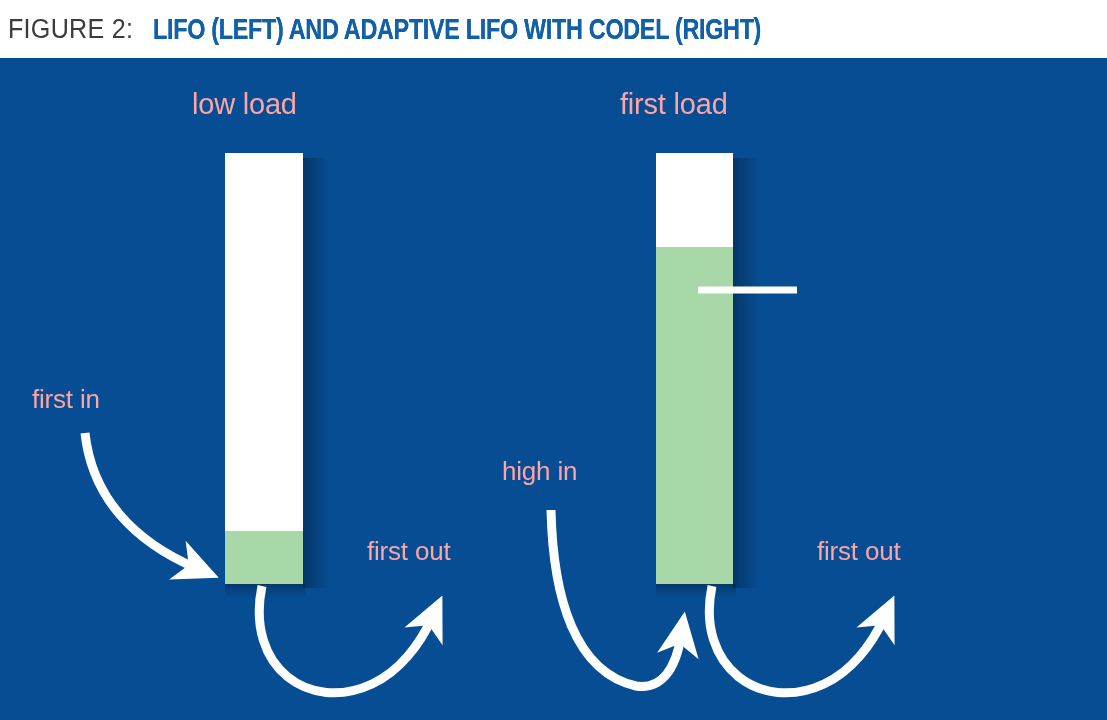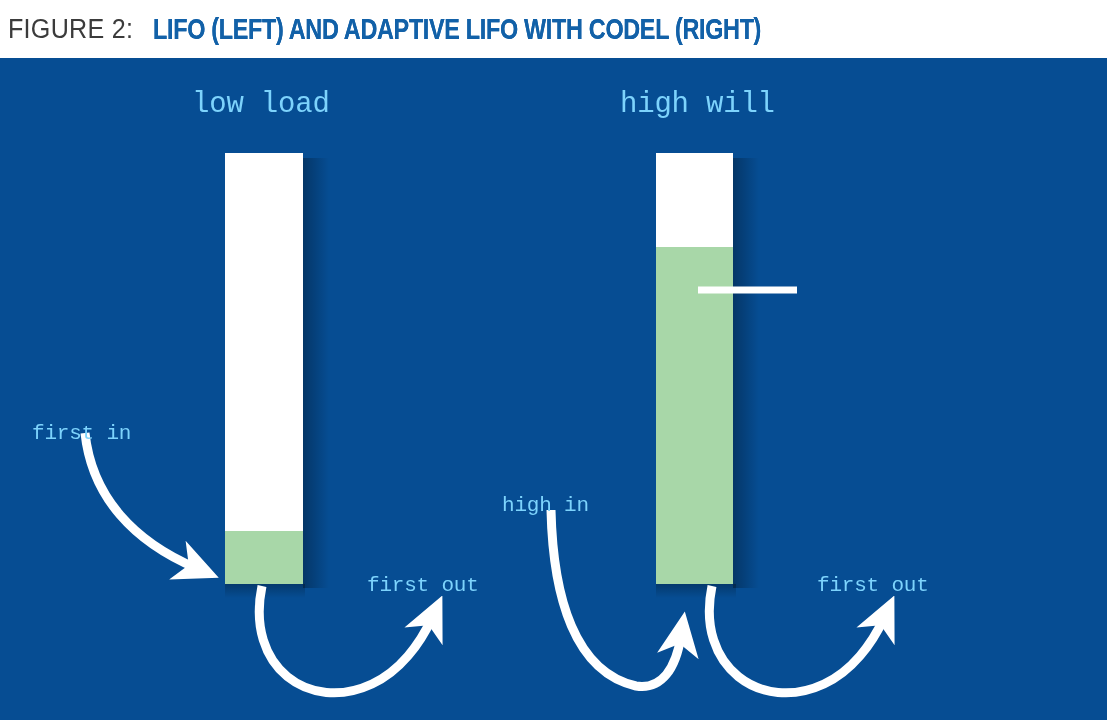--- a/index.html
+++ b/index.html
@@ -68,28 +68,28 @@
   .panel-svg {
     position: absolute;
     left: 0; top: 0;
     width: 1107px;
     height: 662px;
   }
 
   
   .lbl {
     position: absolute;
-    color: #7dd3fc;
-    font-family: Liberation Mono, monospace;
+    color: #fca5a5;
+    font-family: Liberation Sans, sans-serif;
     font-weight: 400;
     white-space: nowrap;
     letter-spacing: -0.2px;
   }
   .lbl-head { font-size: 29px; }
-  .lbl-body { font-size: 21px; margin-top: 38px; }
+  .lbl-body { font-size: 26px; }
   .lbl-note { font-size: 30px; line-height: 41px; white-space: normal; width: 290px; }
 
   #label-low-load  { left: 192px; top: 30px; }
   #label-high-load { left: 620px; top: 30px; }
   #label-first-in  { left: 32px;  top: 326px; }
   #label-first-out-left { left: 367px; top: 478px; }
   #label-last-in   { left: 502px; top: 398px; }
   #label-first-out-right { left: 817px; top: 478px; }
   #label-controlled-delay { left: 810px; top: 207px; }
 </style>
@@ -140,21 +140,21 @@
 
       <path d="M 262 528 C 245 610, 310 655, 372 626 C 400 613, 420 586, 432 560" stroke="#ffffff" stroke-width="9" fill="none" stroke-linecap="butt" marker-end="url(#arrowHead)"></path>
 
       <path d="M 551 452 C 553 540, 575 614, 636 628 C 662 632, 676 610, 681 578" stroke="#ffffff" stroke-width="9" fill="none" stroke-linecap="butt" marker-end="url(#arrowHead)"></path>
 
       <path d="M 712 528 C 695 610, 762 655, 824 626 C 852 613, 872 586, 884 560" stroke="#ffffff" stroke-width="9" fill="none" stroke-linecap="butt" marker-end="url(#arrowHead)"></path>
     </svg>
 
     <div class="lbl lbl-head" id="label-low-load">low load</div>
 
-    <div class="lbl lbl-head" id="label-high-load">high will</div>
+    <div class="lbl lbl-head" id="label-high-load">first load</div>
 
     <div class="lbl lbl-body" id="label-first-in">first in</div>
 
     <div class="lbl lbl-body" id="label-first-out-left">first out</div>
 
     <div class="lbl lbl-body" id="label-last-in">high in</div>
 
     <div class="lbl lbl-body" id="label-first-out-right">first out</div>
 
 

